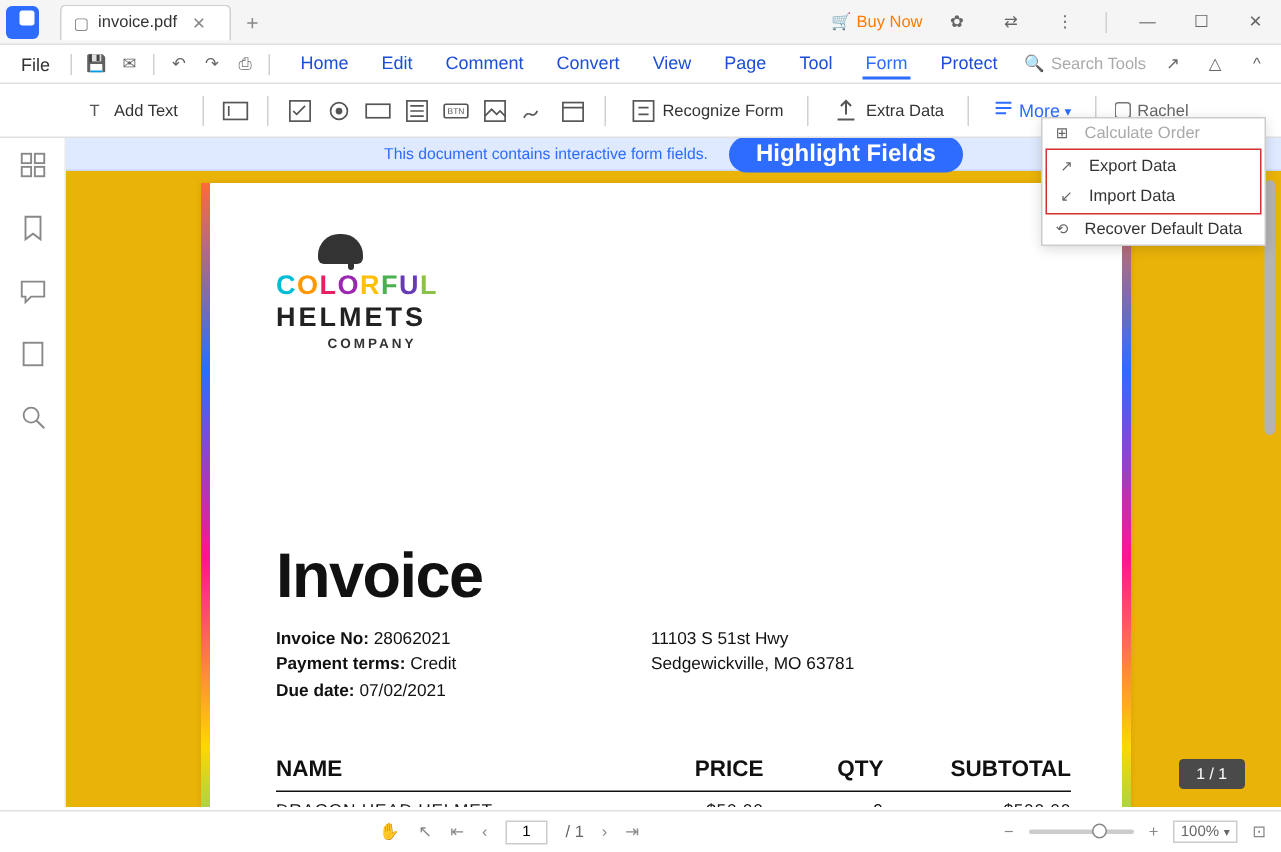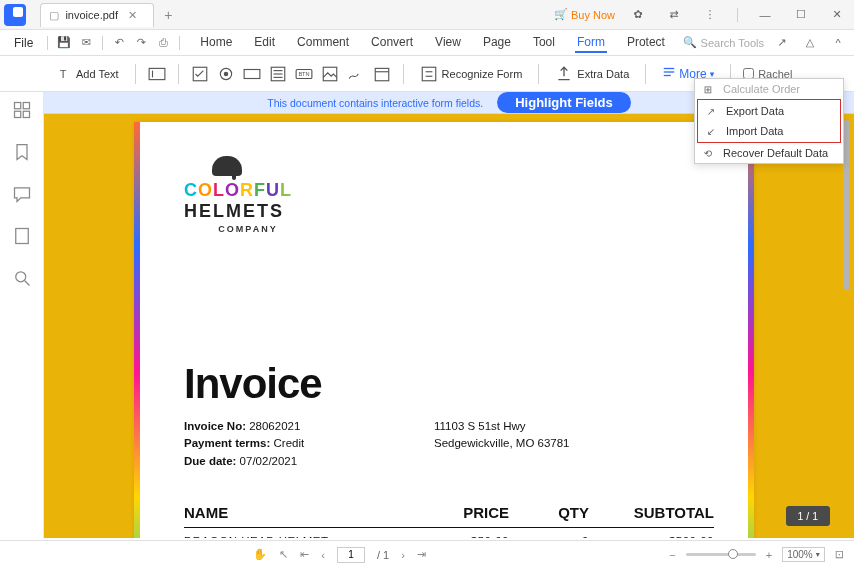--- a/index.html
+++ b/index.html
@@ -16,41 +16,41 @@
 .title-spacer { flex: 1; }
 .title-right { display: flex; align-items: center; gap: 10px; padding-right: 4px; }
 .buy-now { color: #ff7b00; font-size: 11px; display: flex; align-items: center; gap: 3px; }
 .win-btn { width: 26px; height: 20px; display: flex; align-items: center; justify-content: center; color: #666; font-size: 11px; cursor: pointer; }
 
 .menu-bar { height: 26px; display: flex; align-items: center; padding: 0 6px; border-bottom: 1px solid #e0e0e0; gap: 2px; }
 .file-btn { font-size: 12px; color: #333; padding: 3px 8px; cursor: pointer; }
 .mb-icon { width: 20px; height: 20px; display: flex; align-items: center; justify-content: center; color: #666; cursor: pointer; font-size: 11px; }
 .mb-divider { width: 1px; height: 14px; background: #d0d0d0; margin: 0 4px; }
 .menu-tabs { display: flex; gap: 18px; margin-left: 12px; }
-.menu-tab { font-size: 12px; color: #404040; cursor: pointer; padding: 2px 2px; }
+.menu-tab { font-size: 12px; color: #1d4ed8; cursor: pointer; padding: 2px 2px; }
 .menu-tab.active { color: #2d6cff; border-bottom: 2px solid #2d6cff; }
 .menu-right { margin-left: auto; display: flex; align-items: center; gap: 8px; }
 .search-tools { color: #aaa; font-size: 11px; display: flex; align-items: center; gap: 4px; }
 
 .ribbon { height: 36px; display: flex; align-items: center; padding: 0 12px 0 50px; border-bottom: 1px solid #e0e0e0; gap: 8px; }
 .rb-btn { display: flex; align-items: center; gap: 4px; font-size: 11px; color: #333; cursor: pointer; padding: 3px 4px; }
 .rb-icon { width: 18px; height: 18px; display: flex; align-items: center; justify-content: center; color: #555; }
 .rb-divider { width: 1px; height: 20px; background: #d0d0d0; margin: 0 4px; }
 .more-btn { color: #2d6cff; display: flex; align-items: center; gap: 3px; font-size: 12px; cursor: pointer; padding: 2px 4px; }
 .preview-check { display: flex; align-items: center; gap: 4px; font-size: 11px; color: #666; }
 .preview-check input { width: 11px; height: 11px; }
 
 .left-sidebar { position: absolute; left: 0; top: 92px; bottom: 30px; width: 44px; background: #fff; border-right: 1px solid #e8e8e8; display: flex; flex-direction: column; align-items: center; padding-top: 8px; gap: 22px; }
 .ls-icon { width: 20px; height: 20px; color: #888; cursor: pointer; display: flex; align-items: center; justify-content: center; }
 .expand-handle { position: absolute; left: 44px; top: 300px; width: 10px; height: 30px; color: #aaa; font-size: 10px; display: flex; align-items: center; justify-content: center; cursor: pointer; }
 
 .doc-area { position: absolute; left: 44px; right: 0; top: 92px; bottom: 30px; background: #eab308; overflow: hidden; }
 .info-banner { height: 22px; background: #dfe9ff; display: flex; align-items: center; justify-content: center; gap: 14px; font-size: 10.5px; border-bottom: 1px solid #c7d6f5; }
 .info-text { color: #2d6cff; }
-.highlight-btn { background: #2d6cff; color: #fff; padding: 3px 18px; border-radius: 12px; font-weight: 600; font-size: 13px; cursor: pointer; }
+.highlight-btn { background: #2d6cff; color: #fff; padding: 3px 18px; border-radius: 12px; font-weight: 600; font-size: 16px; cursor: pointer; }
 .scroll-v { position: absolute; right: 3px; top: 28px; bottom: 8px; width: 8px; }
 .scroll-thumb { width: 7px; background: #b3b3b3; border-radius: 4px; position: absolute; left: 0; top: 0; height: 170px; }
 
 .page { position: absolute; left: 90px; top: 30px; width: 620px; height: 500px; background: #fff; box-shadow: 0 0 4px rgba(0,0,0,0.1); }
 .page-border { position: absolute; inset: 0; border-left: 6px solid; border-right: 6px solid; border-image: linear-gradient(180deg, #ff6b35, #2d6cff, #ff1493, #ffd700, #00ced1) 1; }
 
 .logo-block { position: absolute; left: 50px; top: 34px; }
 .helmet-icon { width: 30px; height: 20px; background: #333; border-radius: 14px 14px 4px 4px; margin-bottom: 4px; margin-left: 28px; position: relative; }
 .helmet-icon::after { content:''; position:absolute; width: 4px; height: 8px; background: #333; bottom: -4px; right: 6px; border-radius: 0 0 2px 2px; }
 .colorful { font-size: 18px; font-weight: 800; letter-spacing: 1px; }

